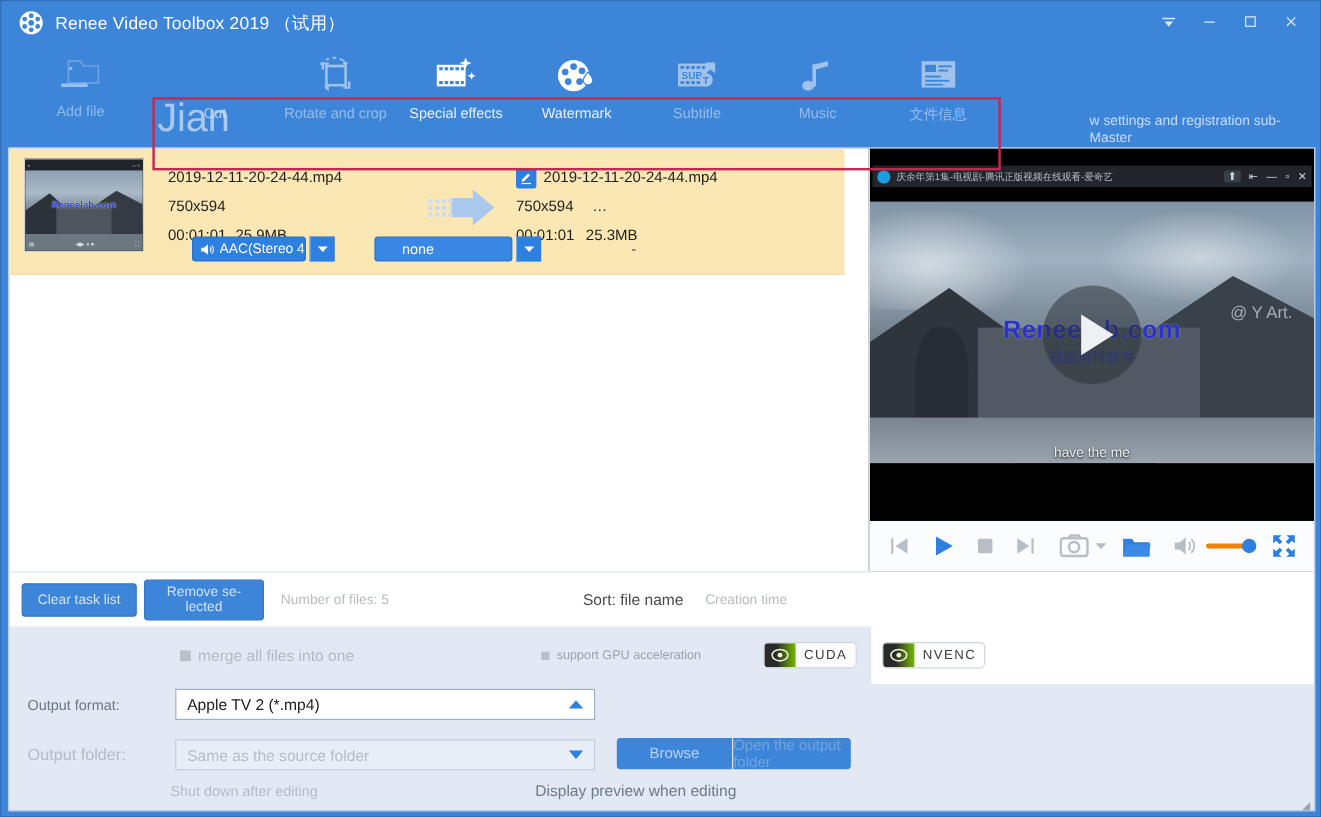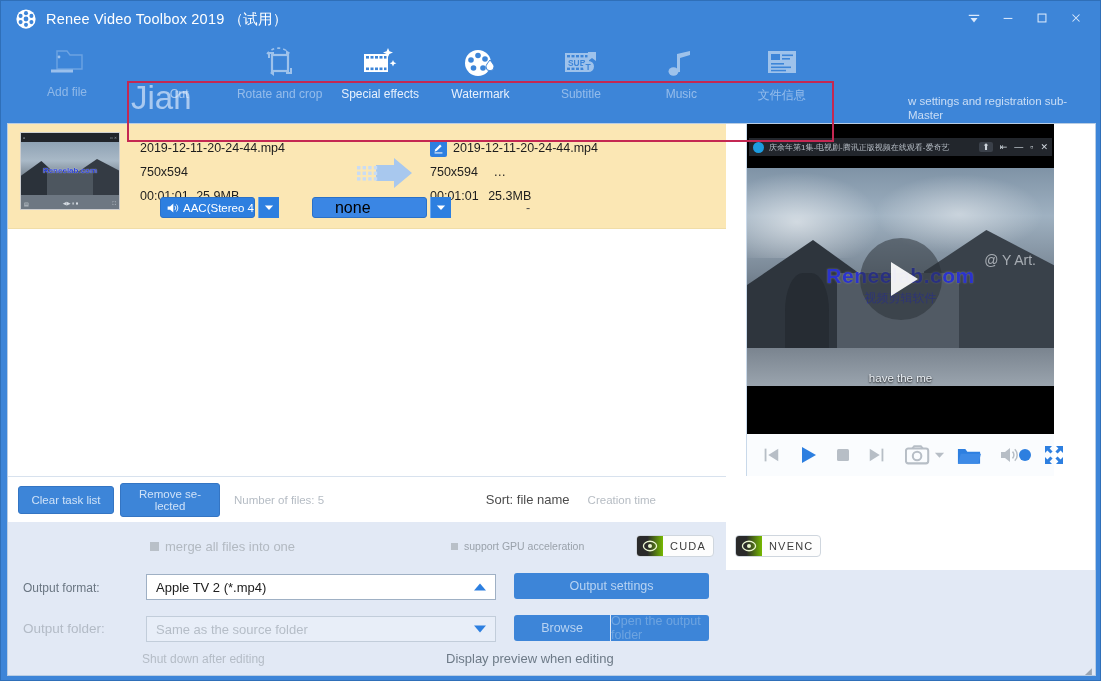--- a/index.html
+++ b/index.html
@@ -238,30 +238,30 @@
   }
   .sub-sel {
     margin-left: 33px;
     display: flex; align-items: center;
     background: #3a86e4; border-radius: 3px;
     height: 21px; width: 115px;
     border: 1px solid #2a71c8;
     position: relative;
   }
   .sub-sel .txt {
-    color: #000000; font-size: 16px; padding-left: 22px;
+    color: #ffffff; font-size: 12px; padding-left: 22px;
     white-space: nowrap;
   }
   .sub-dash {
     margin-left: 75px; color: #4a4a4a; font-size: 12.5px;
   }
 
   
   .preview {
-    width: 308px;
+    width: 371px;
     background: #000000;
     border-left: 1px solid #c9d9ea;
     display: flex; flex-direction: column; margin-left: 20px;
   }
   .video-area {
     height: 310px;
     background: #000000;
     position: relative;
     overflow: hidden;
   }
@@ -928,21 +928,20 @@
 
   <span class="lbl" id="lbl-format">Output format:</span>
   <div class="combo" id="combo-format">
     <span>Apple TV 2 (*.mp4)</span>
     <span class="caret">
       <svg width="14" height="9" viewBox="0 0 14 9">
           <path d="M7 1l6 7H1z" fill="#2d7fe0"></path>
         </svg>
     </span>
   </div>
-  <div class="btn-wide" id="btn-outset">Output settings</div>
 
   <span class="lbl" id="lbl-folder">Output folder:</span>
   <div class="combo" id="combo-folder">
     <span>Same as the source folder</span>
     <span class="caret">
       <svg width="14" height="9" viewBox="0 0 14 9">
           <path d="M1 1h12L7 8z" fill="#2d7fe0"></path>
         </svg>
     </span>
   </div>

